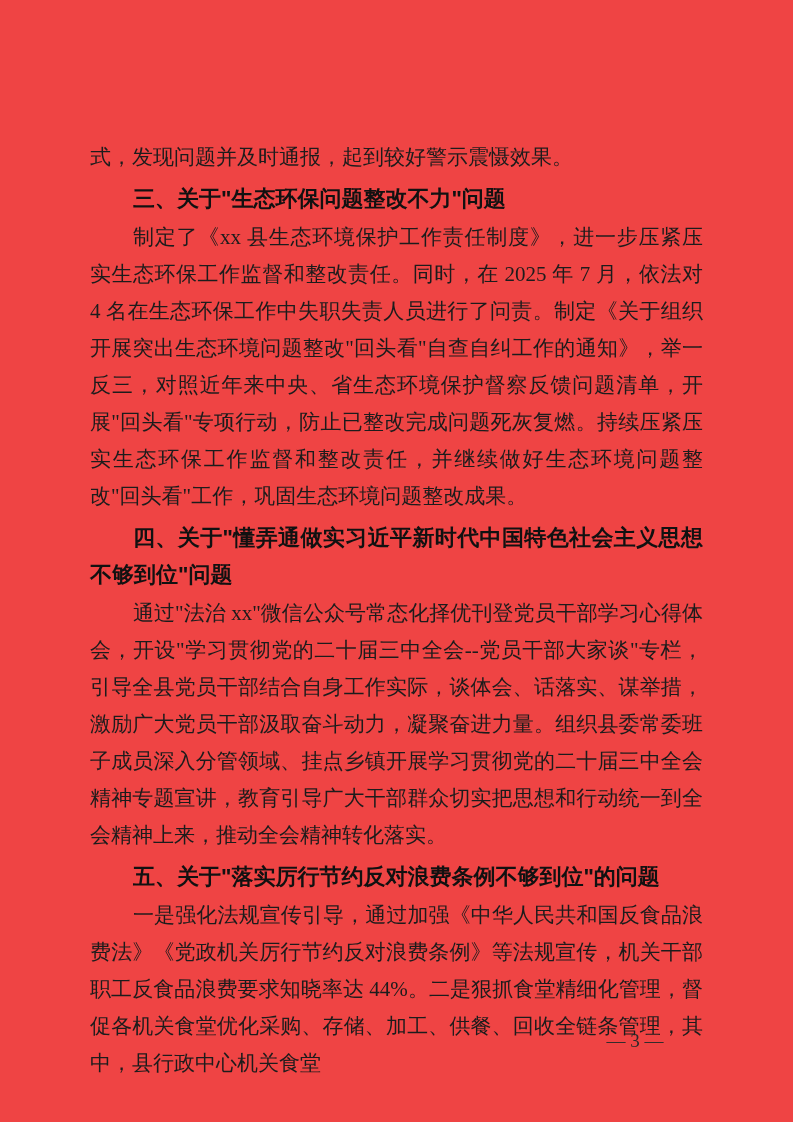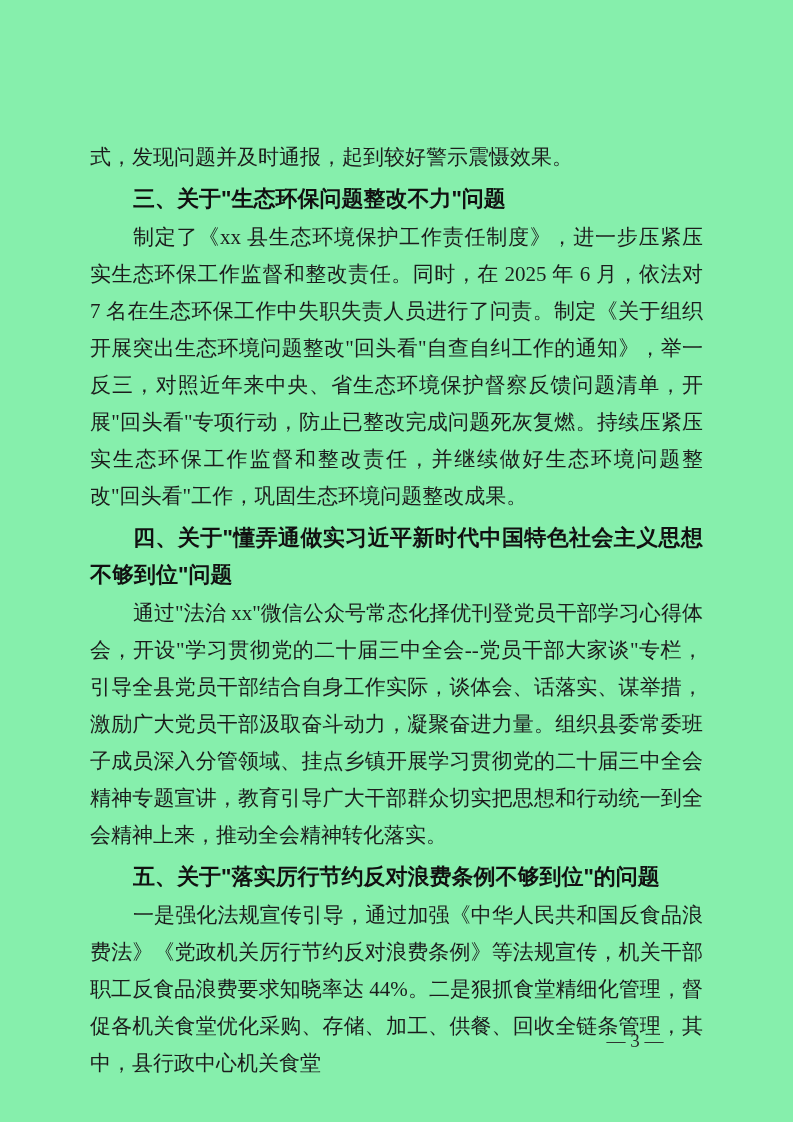--- a/index.html
+++ b/index.html
@@ -4,21 +4,21 @@
 <style>
   html, body {
     margin: 0;
     padding: 0;
     background: #ffffff;
   }
   .page {
     position: relative;
     width: 793px;
     height: 1122px;
-    background: #86efac;
+    background: #ef4444;
     overflow: hidden;
     font-family: "Liberation Serif", "DejaVu Serif", serif;
   }
   .content {
     position: absolute;
     left: 90px;
     top: 139px;
     width: 613px;
     font-size: 21px;
     line-height: 37px;
@@ -54,20 +54,20 @@
     white-space: nowrap;
   }
 </style>
 </head>
 <body>
 
 <div class="page">
   <div class="content">
     <p class="body continuation">式，发现问题并及时通报，起到较好警示震慑效果。</p>
     <h2 class="heading">三、关于"生态环保问题整改不力"问题</h2>
-    <p class="body">制定了《xx 县生态环境保护工作责任制度》，进一步压紧压实生态环保工作监督和整改责任。同时，在 2025 年 6 月，依法对 7 名在生态环保工作中失职失责人员进行了问责。制定《关于组织开展突出生态环境问题整改"回头看"自查自纠工作的通知》，举一反三，对照近年来中央、省生态环境保护督察反馈问题清单，开展"回头看"专项行动，防止已整改完成问题死灰复燃。持续压紧压实生态环保工作监督和整改责任，并继续做好生态环境问题整改"回头看"工作，巩固生态环境问题整改成果。</p>
+    <p class="body">制定了《xx 县生态环境保护工作责任制度》，进一步压紧压实生态环保工作监督和整改责任。同时，在 2025 年 7 月，依法对 4 名在生态环保工作中失职失责人员进行了问责。制定《关于组织开展突出生态环境问题整改"回头看"自查自纠工作的通知》，举一反三，对照近年来中央、省生态环境保护督察反馈问题清单，开展"回头看"专项行动，防止已整改完成问题死灰复燃。持续压紧压实生态环保工作监督和整改责任，并继续做好生态环境问题整改"回头看"工作，巩固生态环境问题整改成果。</p>
     <h2 class="heading">四、关于"懂弄通做实习近平新时代中国特色社会主义思想不够到位"问题</h2>
     <p class="body">通过"法治 xx"微信公众号常态化择优刊登党员干部学习心得体会，开设"学习贯彻党的二十届三中全会--党员干部大家谈"专栏，引导全县党员干部结合自身工作实际，谈体会、话落实、谋举措，激励广大党员干部汲取奋斗动力，凝聚奋进力量。组织县委常委班子成员深入分管领域、挂点乡镇开展学习贯彻党的二十届三中全会精神专题宣讲，教育引导广大干部群众切实把思想和行动统一到全会精神上来，推动全会精神转化落实。</p>
     <h2 class="heading">五、关于"落实厉行节约反对浪费条例不够到位"的问题</h2>
     <p class="body">一是强化法规宣传引导，通过加强《中华人民共和国反食品浪费法》《党政机关厉行节约反对浪费条例》等法规宣传，机关干部职工反食品浪费要求知晓率达 44%。二是狠抓食堂精细化管理，督促各机关食堂优化采购、存储、加工、供餐、回收全链条管理，其中，县行政中心机关食堂</p>
   </div>
   <div class="page-number">— 3 —</div>
 </div>
 
 </body></html>

